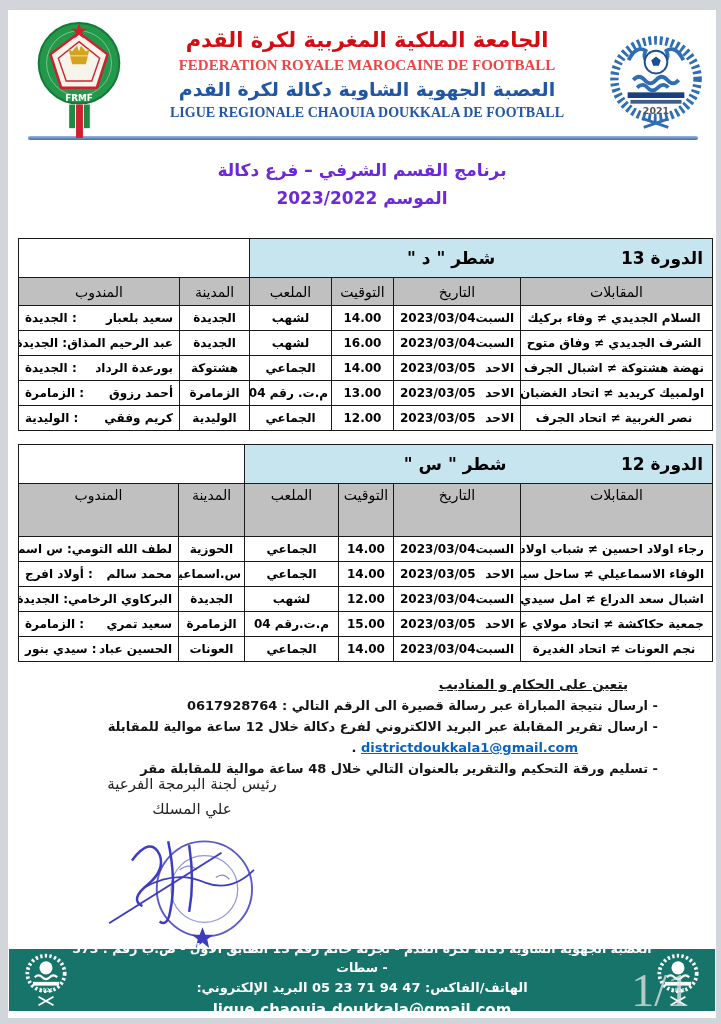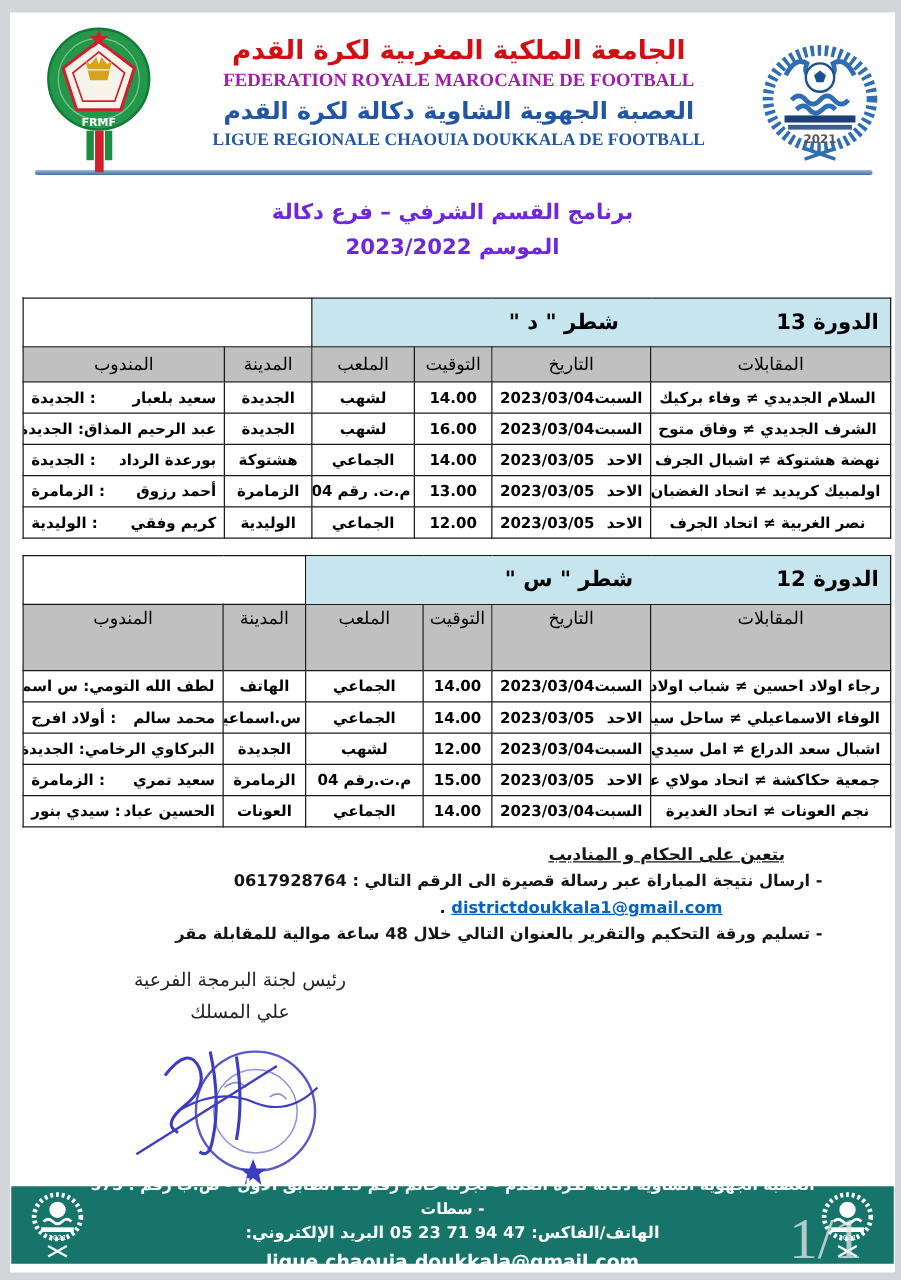--- a/index.html
+++ b/index.html
@@ -9,21 +9,21 @@
     font-family:"DejaVu Sans",sans-serif;
   }
   .page{
     position:absolute;top:10px;left:8px;right:5px;bottom:6px;
     background:#ffffff;
   }
   
   .hdr{display:flex;align-items:flex-start;padding:8px 8px 0 20px;height:114px;}
   .hdr-center{flex:1;text-align:center;padding-top:8px;}
   .t-ar-red{color:#d40d12;font-weight:bold;font-size:21px;line-height:28px;direction:rtl;}
-  .t-fr-red{color:#a21caf;font-weight:bold;font-size:15px;line-height:22px;
+  .t-fr-red{color:#ef4444;font-weight:bold;font-size:15px;line-height:22px;
             font-family:"Liberation Serif","DejaVu Serif",serif;}
   .t-ar-blue{color:#2156a5;font-weight:bold;font-size:19px;line-height:27px;direction:rtl;}
   .t-fr-blue{color:#2156a5;font-weight:bold;font-size:14px;line-height:20px;
              font-family:"Liberation Serif","DejaVu Serif",serif;}
   .rule{height:4px;margin:4px 18px 0 20px;background:linear-gradient(#9cb8d8,#3f6fa5);border-radius:2px;}
   
   .doc-title{margin-top:16px;text-align:center;direction:rtl;font-weight:bold;font-size:17px;line-height:28px;color:#6d28d9;}
   
   .tblwrap{padding:0 4px 0 10px;}
   table.sched{border-collapse:collapse;direction:rtl;width:694px;margin-right:0;table-layout:fixed;}
@@ -268,21 +268,21 @@
     <tr class="datarow">
       <td class="c-match">رجاء اولاد احسين ≠ شباب اولاد عمران</td>
       <td class="c-date">
               <span class="cellflex">
                 <span>السبت</span>
                 <span class="ltr">2023/03/04</span>
               </span>
             </td>
       <td class="ltr">14.00</td>
       <td>الجماعي</td>
-      <td>الهاتف</td>
+      <td>الحوزية</td>
       <td class="td-flex">
               <span class="cellflex">
                 <span>لطف الله التومي</span>
                 <span>: س اسماعيل</span>
               </span>
             </td>
     </tr>
     <tr class="datarow">
       <td class="c-match">الوفاء الاسماعيلي ≠ ساحل سيدي بوزيد</td>
       <td class="c-date">
@@ -355,20 +355,21 @@
               </span>
             </td>
     </tr>
   </tbody>
       </table>
   </div>
 
   <div class="notes">
     <div class="heading"><span>يتعين على الحكام و المناديب</span></div>
     <div class="item">-  ارسال نتيجة المباراة عبر رسالة قصيرة الى الرقم التالي : 0617928764</div>
+    <div class="item">-  ارسال تقرير المقابلة عبر البريد الالكتروني لفرع دكالة خلال 12 ساعة موالية للمقابلة</div>
     <div class="emailline">
       <a href="#">districtdoukkala1@gmail.com</a><span> .</span>
     </div>
     <div class="item">-  تسليم ورقة التحكيم والتقرير بالعنوان التالي خلال 48 ساعة موالية للمقابلة مقر</div>
   </div>
 
   <div class="sigblock">
     <div>رئيس لجنة البرمجة الفرعية</div>
     <div>علي المسلك</div>
     <svg width="240" height="122" viewBox="0 0 250 128">

